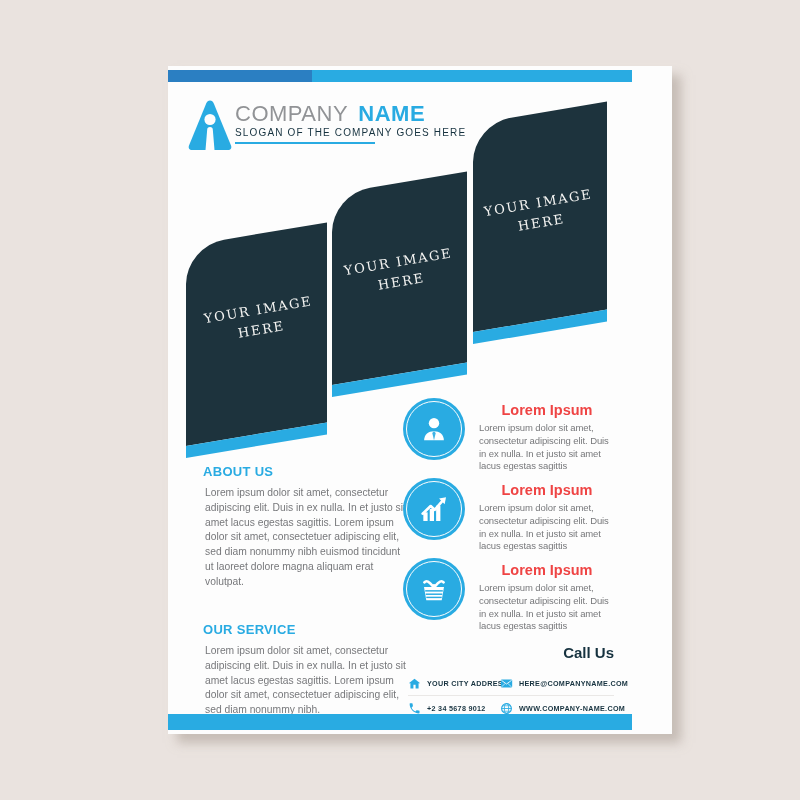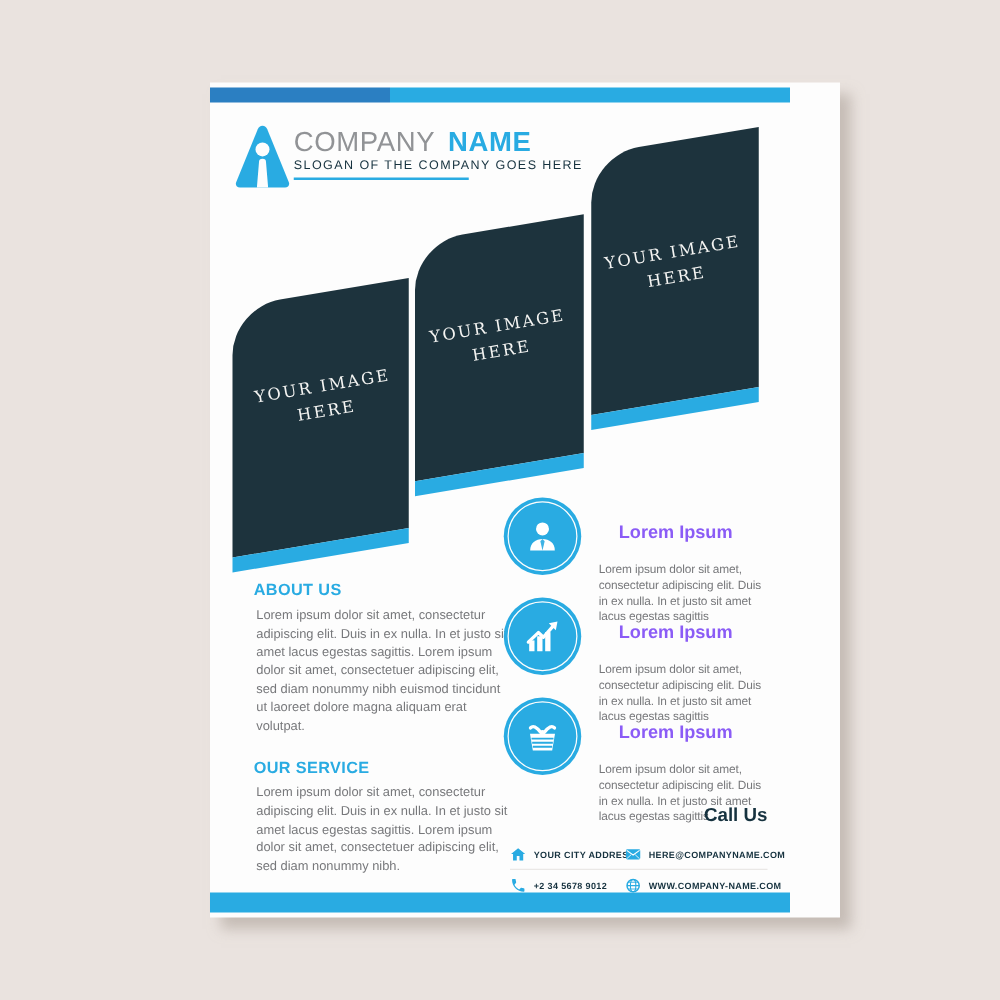--- a/index.html
+++ b/index.html
@@ -35,32 +35,32 @@
     letter-spacing:1.8px;text-align:center;
   }
   #panel1{left:18px;top:180px;width:141px;}  #panel1 .dark{height:200px;}
   #panel2{left:164px;top:128px;width:135px;} #panel2 .dark{height:191px;}
   #panel3{left:305px;top:58px;width:134px;}  #panel3 .dark{height:208px;}
   #plabel1{left:22px;top:234px;}
   #plabel2{left:162px;top:186px;}
   #plabel3{left:302px;top:127px;}
   
   .tsection{position:absolute;left:35px;width:208px;}
-  #about{top:398px;} #service{top:540px;}
+  #about{top:398px;} #service{top:556px;}
   .tsection h3{margin:0;font-size:13px;font-weight:bold;color:#29ABE2;letter-spacing:0.3px;}
   .tsection p{margin:7px 0 0 2px;font-size:10.3px;line-height:14.8px;color:#77787B;}
   
   .feature{position:absolute;left:235px;width:212px;display:flex;gap:14px;}
   #feature1{top:332px;} #feature2{top:412px;} #feature3{top:492px;}
   .fcircle{position:relative;width:62px;height:62px;border-radius:50%;background:#29ABE2;
     display:flex;align-items:center;justify-content:center;flex:0 0 62px;}
   .fcircle::after{content:'';position:absolute;inset:3px;border:1.5px solid #FDFDFD;border-radius:50%;}
   .fcircle svg{width:32px;height:32px;position:relative;z-index:1;}
   .ftext{width:136px;padding-top:4px;}
-  .ftext h4{margin:16px;font-size:14.5px;font-weight:bold;color:#8b5cf6;}
+  .ftext h4{margin:0;font-size:14.5px;font-weight:bold;color:#ef4444;text-align:center;}
   .ftext p{margin:4px 0 0;font-size:9.5px;line-height:12.8px;color:#77787B;letter-spacing:-0.1px;}
   
   .callus{position:absolute;left:240px;top:578px;width:206px;}
   .callus-head{display:flex;align-items:flex-end;flex-direction:column;}
   .callus-head h3{margin:0;font-size:15px;font-weight:bold;color:#16323F;}
   .callus-head .rule{flex:1;height:1px;background:#DEDCD9;margin:0 0 4px 10px;}
   .contact-grid{margin-top:12px;display:grid;grid-template-columns:92px 114px;grid-column-gap:0;grid-row-gap:6px;}
   .contact-item{display:flex;align-items:center;gap:6px;border-bottom:1px solid #EAE8E6;padding-bottom:5px;}
   .contact-item svg{width:13px;height:13px;flex:0 0 13px;}
   .contact-item span{font-size:7.2px;font-weight:bold;color:#16323F;letter-spacing:0.3px;white-space:nowrap;}

